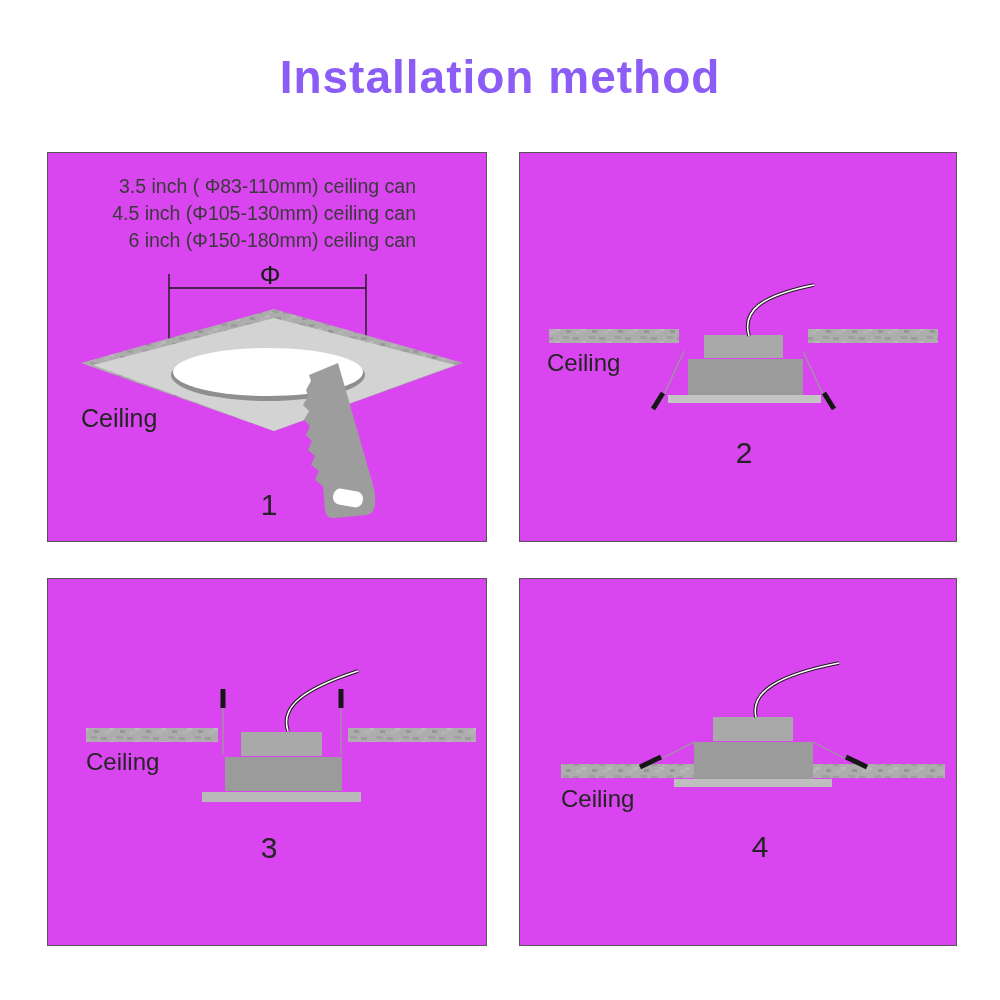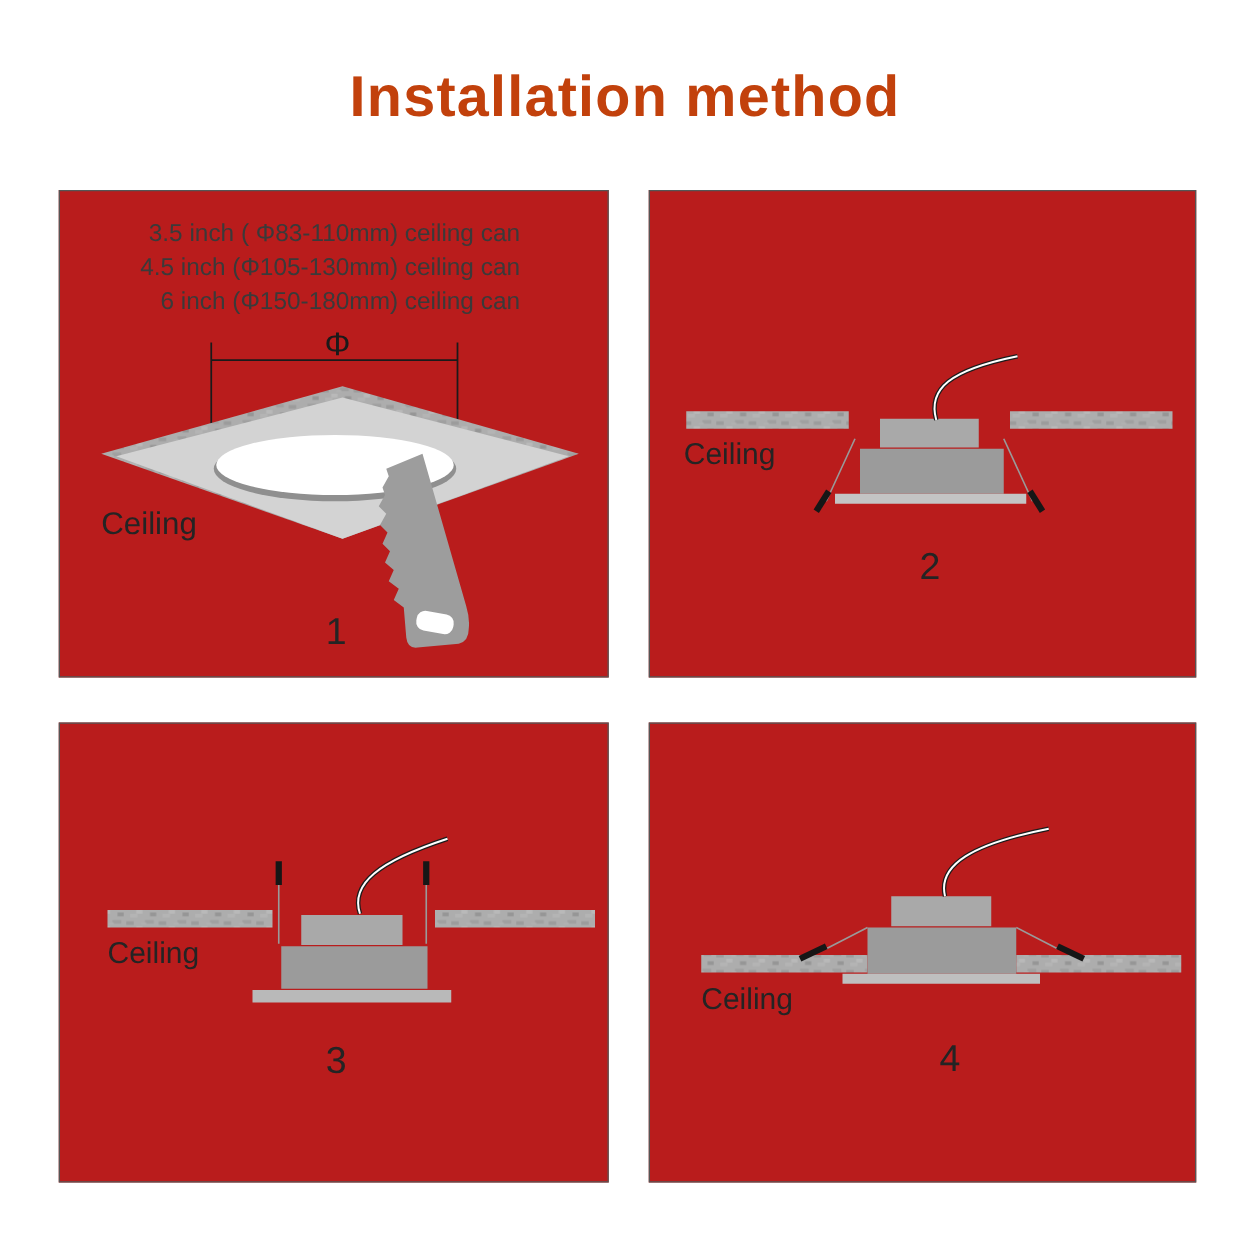--- a/index.html
+++ b/index.html
@@ -1,20 +1,20 @@
 <!DOCTYPE html>
 <html><head>
 <meta charset="utf-8">
 <style>
   html,body{margin:0;padding:0;background:#ffffff;}
   body{width:1000px;height:1000px;position:relative;overflow:hidden;
        font-family:"Liberation Sans","DejaVu Sans",sans-serif;}
   .page-title{position:absolute;left:0;top:50px;width:1000px;text-align:center;
-       font-size:46px;font-weight:700;color:#c2410c;letter-spacing:1px;}
-  .panel{position:absolute;border:1px solid #555;background:#b91c1c;box-sizing:border-box;}
+       font-size:46px;font-weight:700;color:#8b5cf6;letter-spacing:1px;}
+  .panel{position:absolute;border:1px solid #555;background:#d946ef;box-sizing:border-box;}
   #panel1{left:47px;top:152px;width:440px;height:390px;}
   #panel2{left:519px;top:152px;width:438px;height:390px;}
   #panel3{left:47px;top:578px;width:440px;height:368px;}
   #panel4{left:519px;top:578px;width:438px;height:368px;}
   .panel svg{display:block;width:100%;height:100%;}
   text{font-family:"Liberation Sans","DejaVu Sans",sans-serif;fill:#2b2b2b;}
   .size-line{font-size:19.5px;fill:#3a3a3a;}
   .ceiling-label{font-size:24px;fill:#242424;}
   .step-num{font-size:30px;fill:#242424;}
   .phi{font-size:26px;fill:#1a1a1a;}

